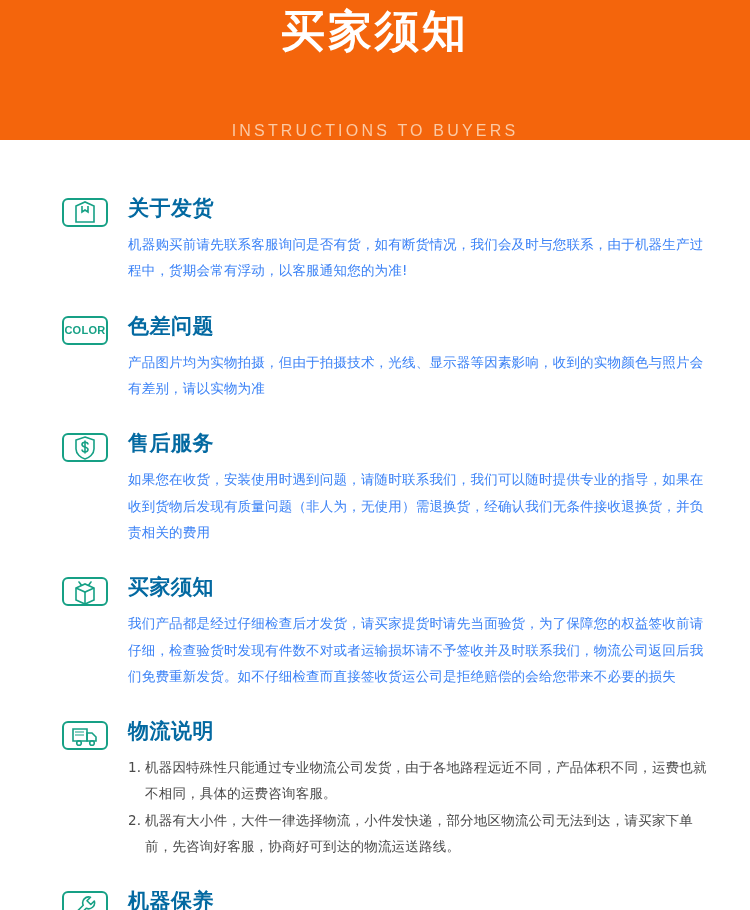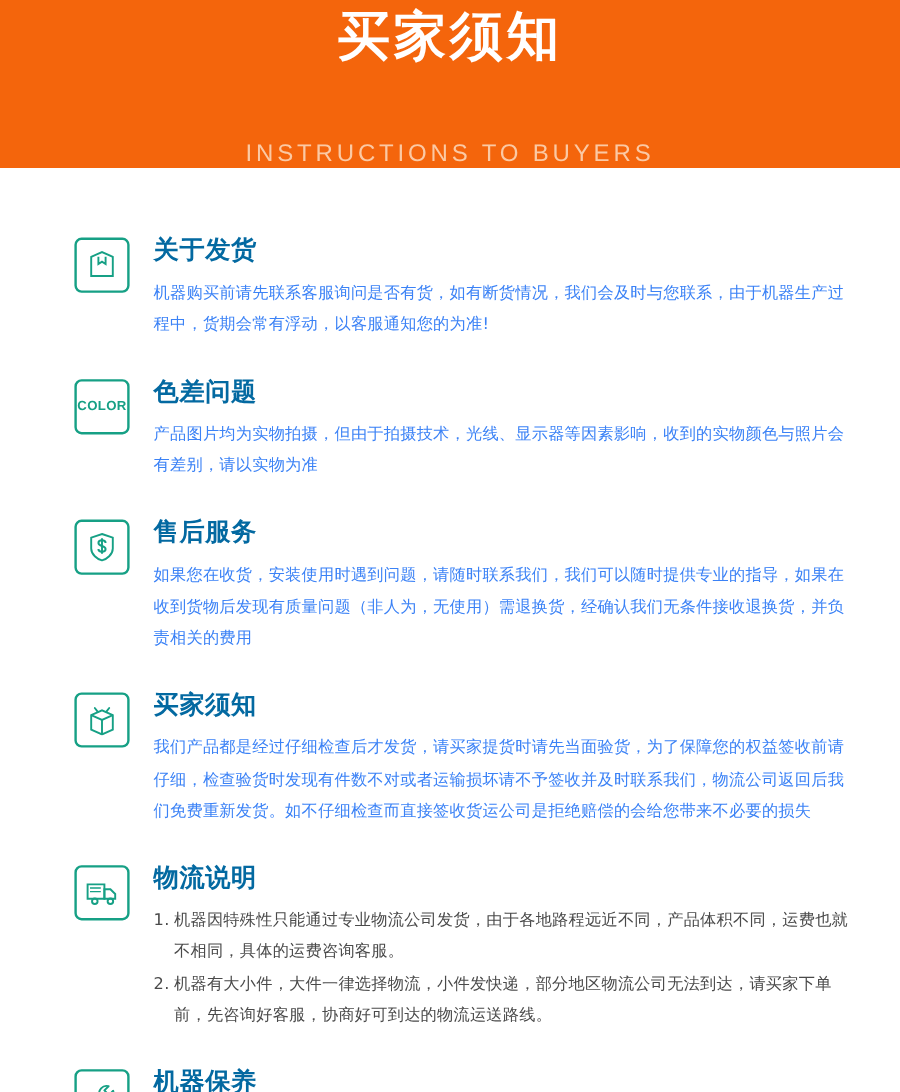--- a/index.html
+++ b/index.html
@@ -30,38 +30,38 @@
   .header-title {
     color: #ffffff;
     font-size: 44px;
     font-weight: bold;
     letter-spacing: 3px;
     line-height: 1.15;
     font-family: "DejaVu Sans", "Liberation Sans", sans-serif;
   }
   .header-sub {
     color: #fbc9a4;
-    font-size: 20px;
+    font-size: 16px;
     letter-spacing: 3.2px;
     margin-top: 10px;
     font-family: "Liberation Sans", sans-serif;
   }
 
   
   .content {
     padding: 52px 40px 0 62px;
   }
   .item {
     display: flex;
     align-items: flex-start;
     margin-bottom: 26px;
   }
   .icon-box {
     width: 46px;
-    height: 46px;
+    height: 29px;
     min-width: 46px;
     border: 2px solid #16a085;
     border-radius: 6px;
     display: flex;
     align-items: center;
     justify-content: center;
     margin-right: 20px;
     margin-top: 6px;
     background: #ffffff;
     text-align: right;

